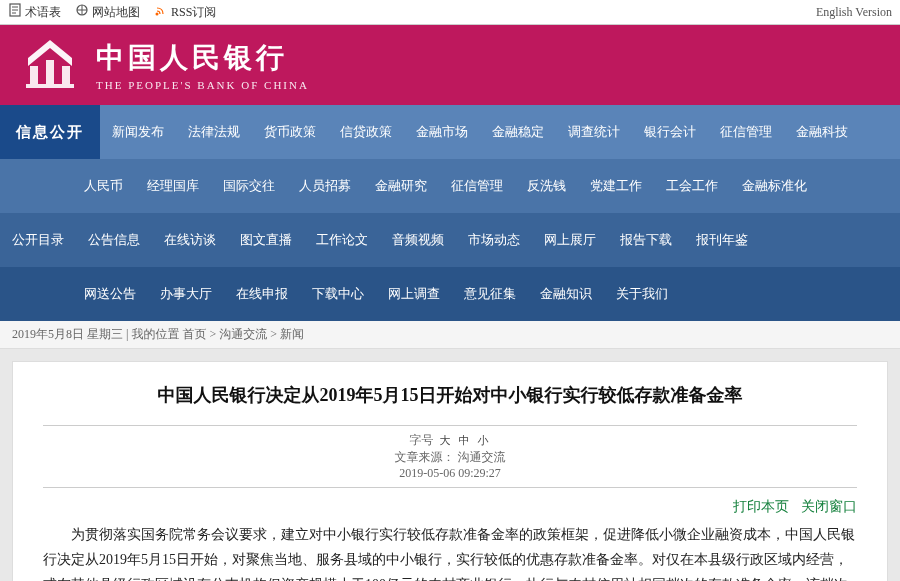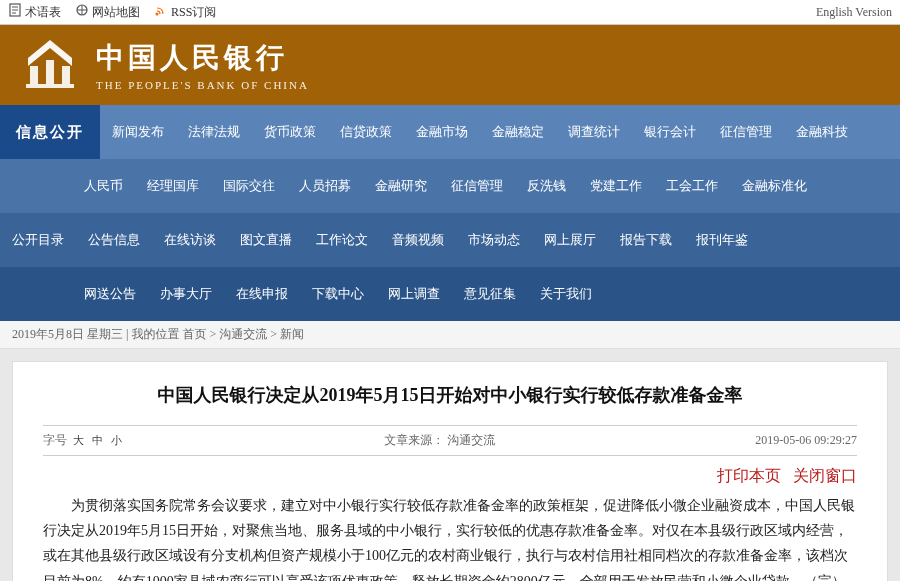--- a/index.html
+++ b/index.html
@@ -30,21 +30,21 @@
       text-decoration: none;
     }
     .top-bar-right {
       margin-left: auto;
       color: #555;
       font-size: 12px;
     }
 
     
     .header {
-      background: #a16207;
+      background: #be185d;
       padding: 10px 20px;
       display: flex;
       align-items: center;
       gap: 16px;
       min-height: 80px;
     }
     .header-logo {
       display: flex;
       flex-direction: column;
       align-items: center;
@@ -150,42 +150,43 @@
     .article-meta {
       display: flex;
       justify-content: space-between;
       align-items: center;
       border-top: 1px solid #ccc;
       border-bottom: 1px solid #ccc;
       padding: 6px 0;
       margin-bottom: 10px;
       font-size: 12px;
       color: #666;
+      flex-direction: column;
     }
     .font-size-control {
       display: flex;
       gap: 4px;
       align-items: center;
     }
     .font-label { color: #666; }
     .font-btn {
       cursor: pointer;
       color: #444;
       font-size: 11px;
       padding: 0 2px;
     }
     .article-actions-top {
       display: flex;
       justify-content: flex-end;
       gap: 12px;
       margin-bottom: 6px;
     }
     .action-link {
-      color: #b91c1c;
-      font-size: 16px;
+      color: #15803d;
+      font-size: 14px;
       cursor: pointer;
       text-decoration: none;
     }
     .article-body {
       font-size: 14px;
       line-height: 1.8;
       color: #222;
       text-indent: 2em;
       margin-bottom: 16px;
     }
@@ -325,20 +326,21 @@
 
   <div class="nav-row" style="background:#2a5488;">
     <div class="nav-left-label" style="background:#062060; visibility:hidden;">　　</div>
     <div class="nav-items">
       <a class="nav-item">网送公告</a>
       <a class="nav-item">办事大厅</a>
       <a class="nav-item">在线申报</a>
       <a class="nav-item">下载中心</a>
       <a class="nav-item">网上调查</a>
       <a class="nav-item">意见征集</a>
+      <a class="nav-item">金融知识</a>
       <a class="nav-item">关于我们</a>
     </div>
   </div>
 </div>
 
 <div class="breadcrumb-bar">2019年5月8日 星期三 | 我的位置 首页 &gt; 沟通交流 &gt; 新闻</div>
 
 <div class="main-wrapper">
   <div class="content-box">
 

